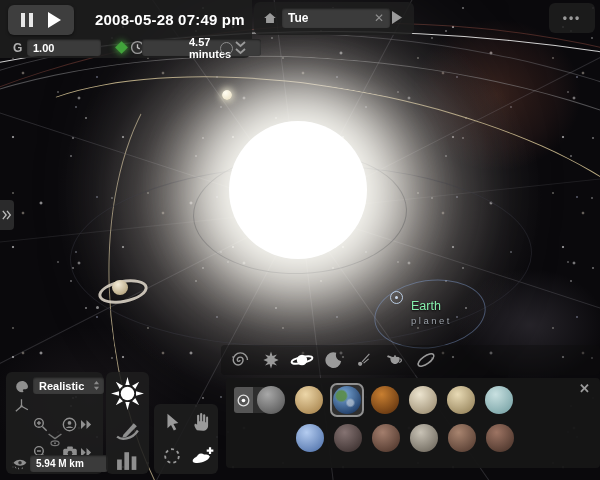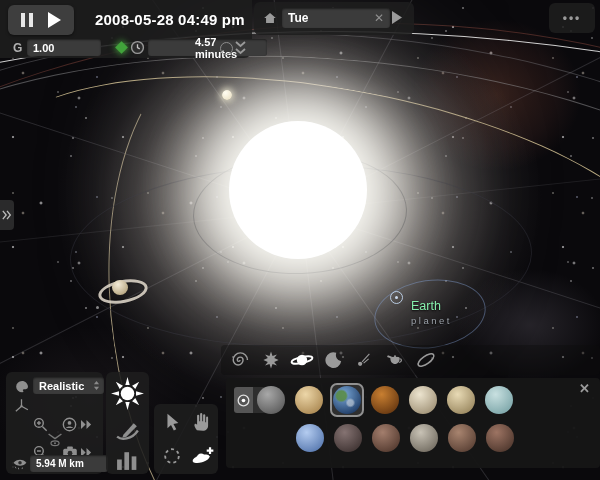--- a/index.html
+++ b/index.html
@@ -133,34 +133,34 @@
           <rect x="1" y="1" width="4" height="14" fill="#e8e8e8"></rect>
           <rect x="9" y="1" width="4" height="14" fill="#e8e8e8"></rect>
         </svg>
     </span>
     <span class="icon">
       <svg width="16" height="18" viewBox="0 0 16 18">
           <path d="M2 1l13 8-13 8z" fill="#fff"></path>
         </svg>
     </span>
   </div>
-  <div class="date-text">2008-05-28 04:49 pm</div>
+  <div class="date-text">2008-05-28 07:49 pm</div>
 
   <span class="g-label">G</span>
   <div class="ibox" style="position:absolute;left:27px;top:39px;width:62px;height:17px;">
     <span>1.00</span>
   </div>
   <div class="diamond"></div>
   <span class="icon" style="position:absolute;left:130px;top:40px;">
     <svg width="15" height="15" viewBox="0 0 16 16">
         <circle cx="8" cy="8" r="6.3" fill="#2c2c2c" stroke="#999" stroke-width="1.5"></circle>
         <path d="M8 4.6V8l2.4 1.4" stroke="#c4c4c4" stroke-width="1.4" fill="none"></path>
       </svg>
   </span>
-  <div class="ibox" style="position:absolute;left:148px;top:39px;width:66px;height:17px;padding-left:47px;">
+  <div class="ibox" style="position:absolute;left:142px;top:39px;width:66px;height:17px;padding-left:47px;">
     <span>4.57 minutes</span>
   </div>
   <div class="ring-btn"></div>
   <span class="icon" style="position:absolute;left:234px;top:40px;">
     <svg width="13" height="17" viewBox="0 0 13 17">
         <path d="M2 2l4.5 4L11 2M2 9l4.5 4L11 9" stroke="#9a9a9a" stroke-width="1.8" fill="none"></path>
       </svg>
   </span>
 </div>
 

